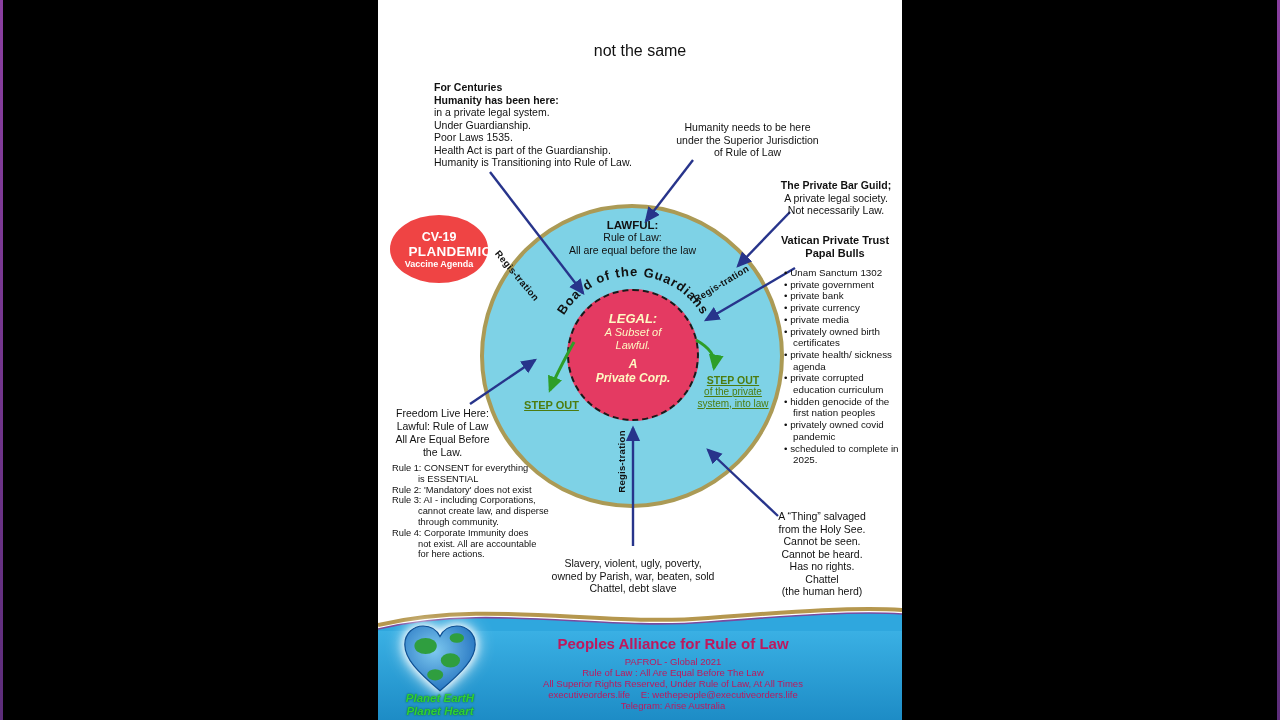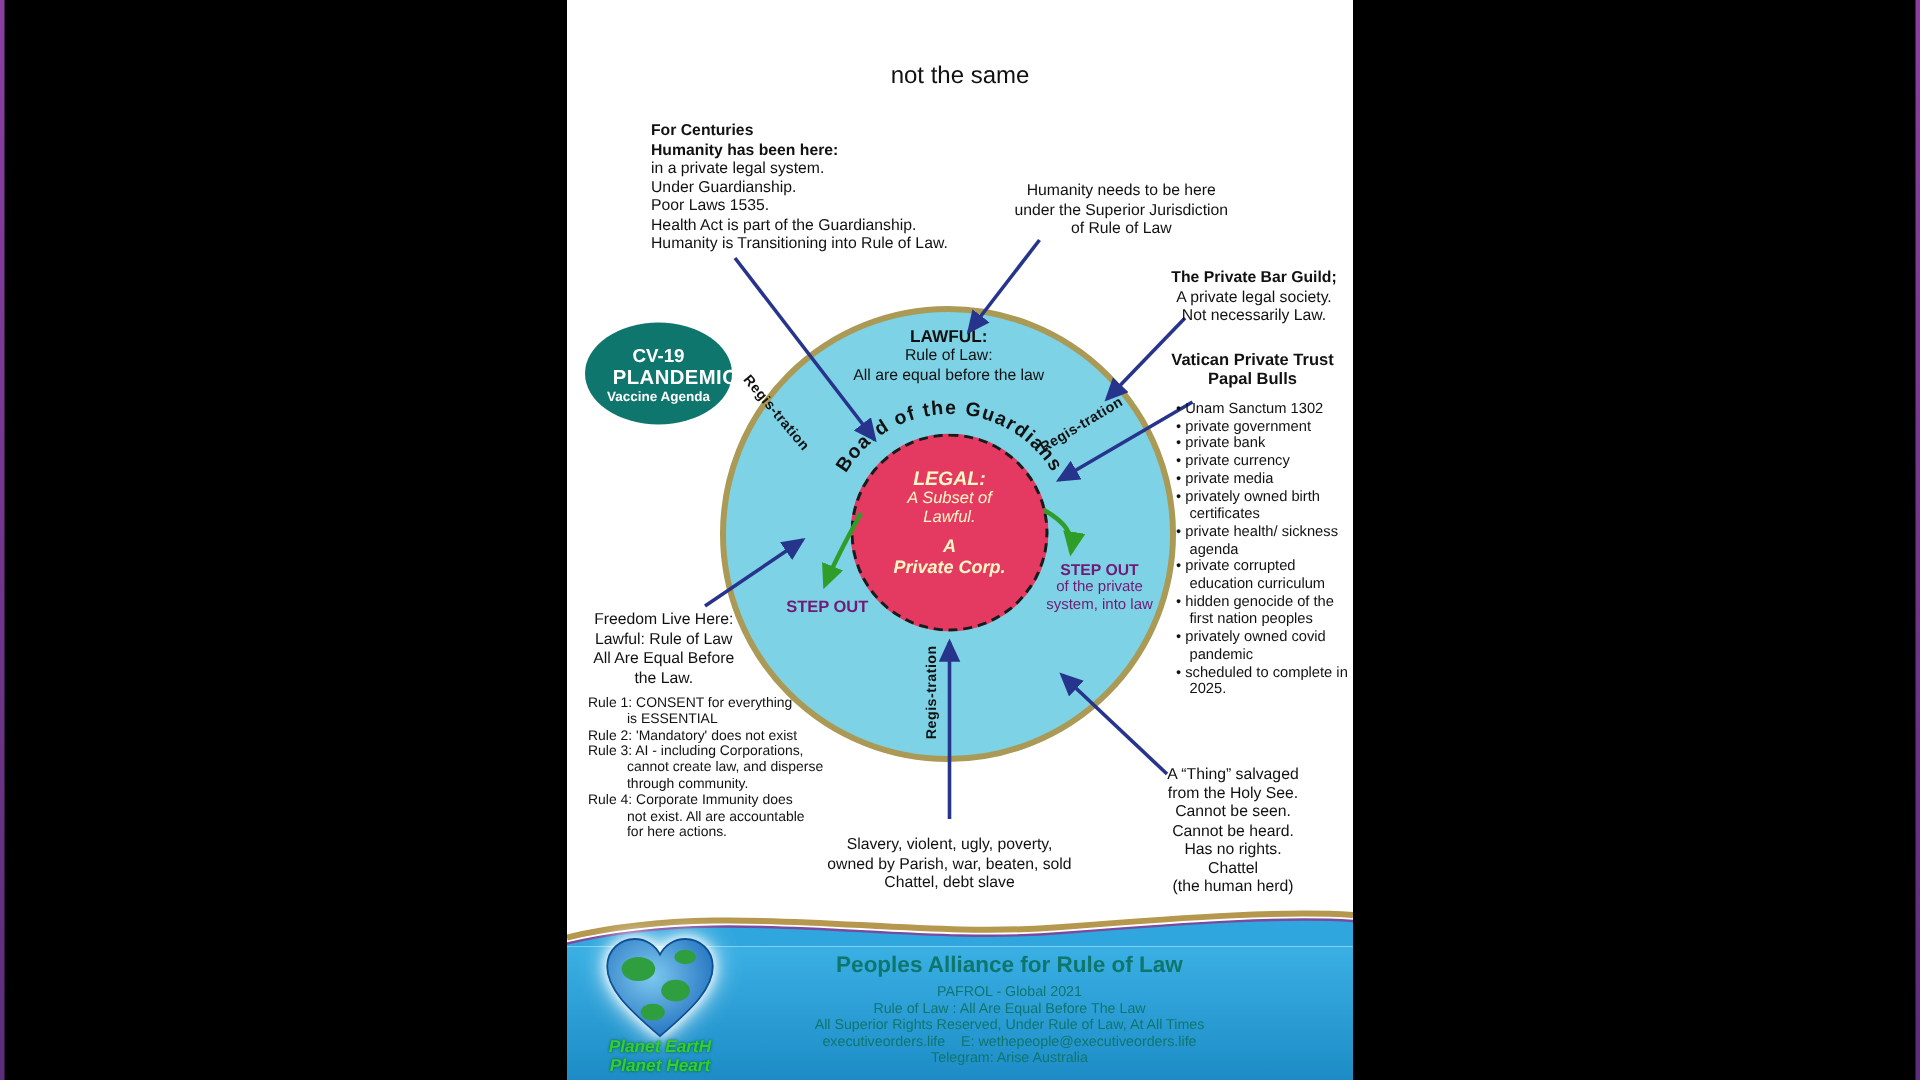--- a/index.html
+++ b/index.html
@@ -17,21 +17,21 @@
 
   .note { font-size:10.5px; line-height:12.5px; z-index:10;margin-left:12px; }
   .for-centuries { left:44px; top:81px; width:230px; }
   .humanity-needs { left:260px; top:121px; width:195px; }
   .bar-guild { left:372px; top:179px; width:148px; }
   .vatican-heading { left:388px; top:234px; width:138px; font-weight:bold; font-size:11px; line-height:13px; }
   .vatican-bullets { left:406px; top:267px; width:116px; font-size:9.8px; line-height:11.7px; z-index:10; }
   .bullet { padding-left:9px; text-indent:-9px; }
   .bullet::before { content:"•  "; }
 
-  .cv19 { left:12px; top:215px; width:98px; height:68px; background:#0f766e; color:#fff; border-radius:50%;
+  .cv19 { left:12px; top:215px; width:98px; height:68px; background:#ef4444; color:#fff; border-radius:50%;
           display:flex; flex-direction:column; align-items:center; justify-content:center; z-index:10; }
   .cv19 .l1 { font-size:12.5px; font-weight:bold; }
   .cv19 .l2 { font-size:13.5px; font-weight:bold; letter-spacing:.3px;padding-left:22px; }
   .cv19 .l3 { font-size:9px; font-weight:bold; }
 
   .big-circle { left:102px; top:204px; width:304px; height:304px; border-radius:50%;
                 background:#7ed2e6; border:4px solid #ab9a55; z-index:1; }
   .lawful { left:152px; top:219px; width:205px; text-align:center; z-index:4; }
   .lawful .h { font-size:11.5px; font-weight:bold; }
   .lawful .b { font-size:10.5px; line-height:12.5px; }
@@ -41,38 +41,38 @@
                  padding-top:20px; z-index:3;font-style:italic; }
   .pink-circle .h { font-size:13px; font-weight:bold; }
   .pink-circle .b { font-size:11px; line-height:13px; }
   .pink-circle .f { font-size:12px; font-weight:bold; line-height:14px; margin-top:5px; }
 
   .arc-svg { left:145px; top:246px; z-index:4; pointer-events:none; }
   .arc-svg text { font-family:"Liberation Sans",sans-serif; font-size:13px; font-weight:bold; fill:#111; letter-spacing:1px; }
 
   .regis { position:absolute; font-size:9.5px; font-weight:bold; color:#111; white-space:nowrap; z-index:6; letter-spacing:.3px; }
 
-  .green { color:#701a75; }
+  .green { color:#4d7c0f;text-decoration:underline; }
   .step-left { left:126px; top:399px; width:95px; text-align:center; font-size:11px; font-weight:bold; z-index:10; }
   .step-right { left:301px; top:374px; width:108px; text-align:center; z-index:10; }
   .step-right .t { font-size:10.5px; font-weight:bold; }
   .step-right .b { font-size:10px; line-height:11.5px; }
 
   .freedom { left:2px; top:407px; width:125px; text-align:center; font-size:10.5px; line-height:13px; z-index:10; }
   .rules { left:14px; top:463px; width:168px; font-size:9.3px; line-height:10.8px; z-index:10; }
   .rule-indent { padding-left:26px; }
   .slavery { left:155px; top:557px; width:200px; text-align:center; font-size:10.5px; line-height:12.5px; z-index:10; }
   .thing { left:378px; top:510px; width:132px; text-align:center; font-size:10.5px; line-height:12.5px; z-index:10; }
 
   .arrows { position:absolute; left:0; top:0; z-index:5; pointer-events:none; }
 
   .footer { position:absolute; left:0; top:595px; width:524px; height:125px; }
   .swoosh { position:absolute; left:0; top:0; }
   .band { position:absolute; left:0; top:36px; width:524px; height:89px; background:linear-gradient(#3ab0e4,#1d8cc6); }
-  .footer-text { position:absolute; left:100px; top:40px; width:390px; text-align:center; color:#0f766e; z-index:3; }
+  .footer-text { position:absolute; left:100px; top:40px; width:390px; text-align:center; color:#be185d; z-index:3; }
   .footer-text .org { font-size:15px; font-weight:bold; margin-bottom:4px; }
   .footer-line { font-size:9.5px; line-height:11px; white-space:pre-wrap; }
   .logo { position:absolute; left:22px; top:27px; width:80px; z-index:3;
           filter:drop-shadow(0 0 4px #fff) drop-shadow(0 0 8px rgba(255,255,255,.9)); }
   .logo-caption { position:absolute; left:6px; top:97px; width:112px; text-align:center; z-index:3;
                   color:#2fd035; font-weight:bold; font-style:italic; font-size:11.5px; line-height:12.5px;
                   text-shadow:0 0 2px #0a5c0a; white-space:pre-line; }
 </style>
 </head>
 <body>

